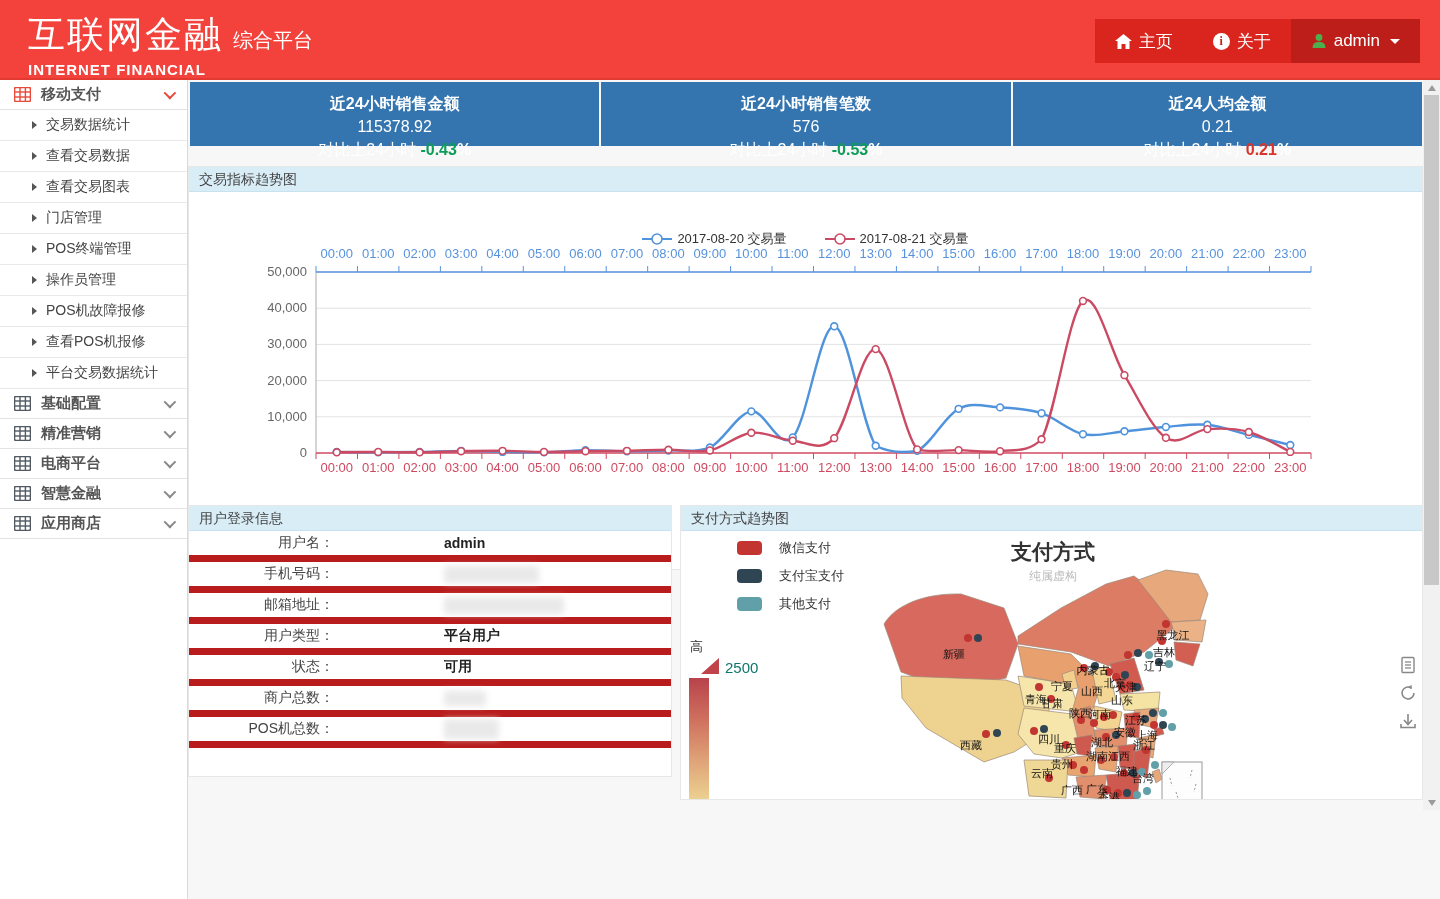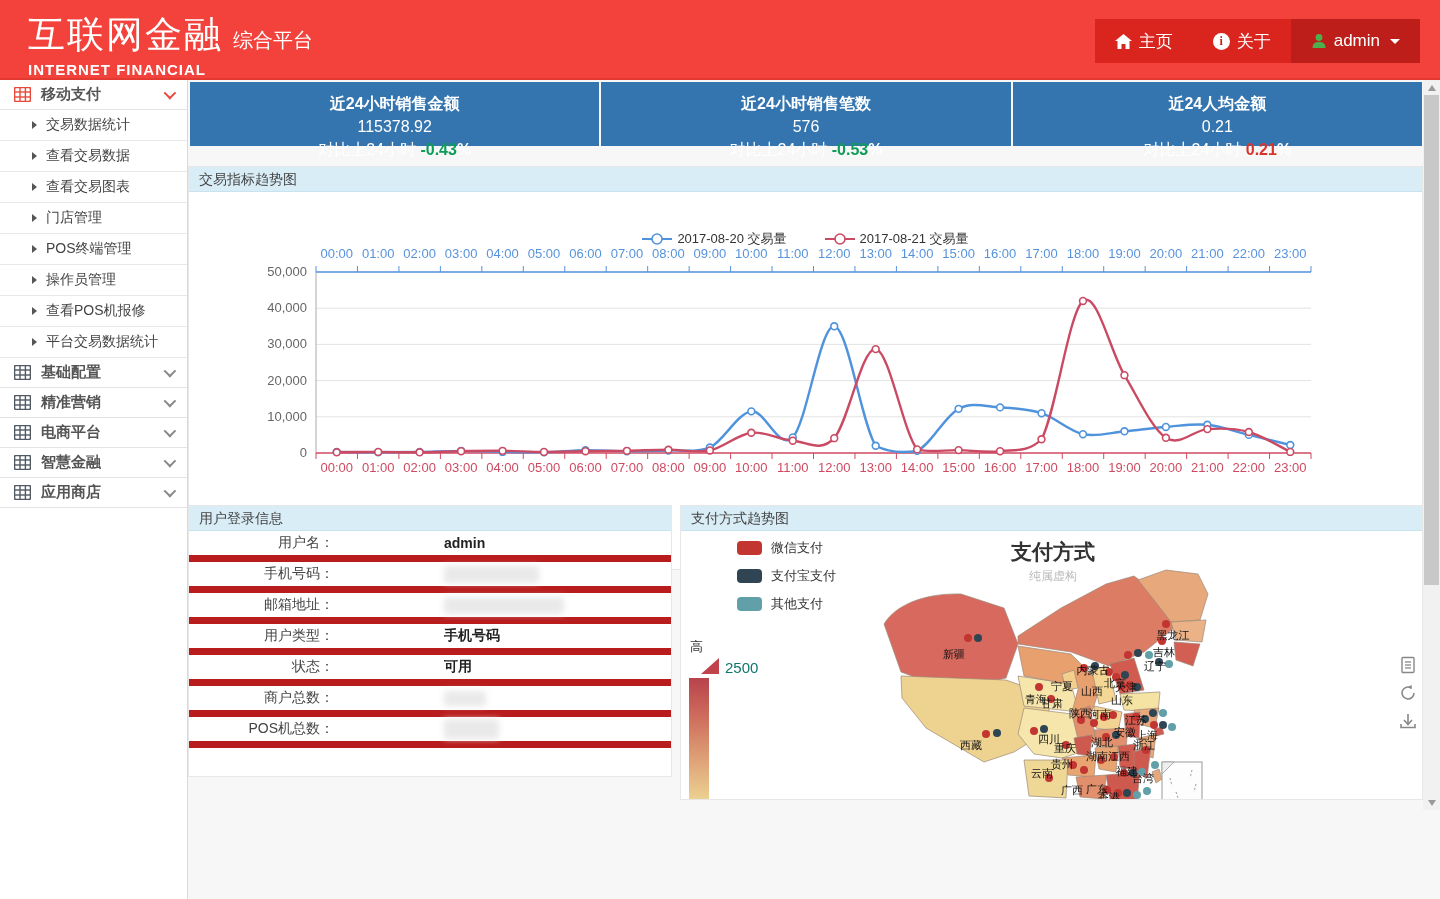--- a/index.html
+++ b/index.html
@@ -61,21 +61,21 @@
   .u-row { height:31px; display:flex; align-items:center; border-bottom:7px solid #b91c1c;
     font-size:14px; color:#444; }
   .u-label { width:145px; text-align:right; }
   .u-val { margin-left:110px; }
   .u-val.bold { font-weight:bold; color:#222; }
   .redact { background:#e9e9e9; border-radius:2px; filter:blur(3px); }
 
   .pay-panel { position:absolute; left:492px; right:0; top:425px; height:295px; background:#fff;
     border:1px solid #e7e7e7; overflow:hidden; }
   .pay-legend { position:absolute; left:8px; top:33px; }
-  .pl-item { display:flex; align-items:center; gap:9px; margin-bottom:10px; font-size:13px;
+  .pl-item { display:flex; align-items:center; gap:17px; margin-bottom:10px; font-size:13px;
     color:#333; cursor:pointer;padding-left:48px; }
   .pl-swatch { width:25px; height:14px; border-radius:4px; }
   .map-title { position:absolute; left:240px; top:32px; width:264px; text-align:center;
     font-size:21px; font-weight:bold; color:#333; }
   .map-subtitle { position:absolute; left:240px; top:62px; width:264px; text-align:center;
     font-size:12px; color:#bbb; }
   .vm-high { position:absolute; left:9px; top:132px; font-size:13px; color:#333; }
   .vm-tri { position:absolute; left:20px; top:152px; width:0; height:0;
     border-left:18px solid transparent; border-bottom:16px solid #c0424a; }
   .vm-max { position:absolute; left:44px; top:153px; font-size:15px; color:#0f766e; }
@@ -159,20 +159,24 @@
         <div class="tri-right"></div>
         <div>门店管理</div>
       </div>
       <div class="side-sub">
         <div class="tri-right"></div>
         <div>POS终端管理</div>
       </div>
       <div class="side-sub">
         <div class="tri-right"></div>
         <div>操作员管理</div>
+      </div>
+      <div class="side-sub">
+        <div class="tri-right"></div>
+        <div>POS机故障报修</div>
       </div>
       <div class="side-sub">
         <div class="tri-right"></div>
         <div>查看POS机报修</div>
       </div>
       <div class="side-sub">
         <div class="tri-right"></div>
         <div>平台交易数据统计</div>
       </div>
     </div>
@@ -449,21 +453,21 @@
         <div class="u-row">
           <div class="u-label">手机号码：</div>
           <div class="u-val redact" style="width: 95px; height: 17px;"></div>
         </div>
         <div class="u-row">
           <div class="u-label">邮箱地址：</div>
           <div class="u-val redact" style="width: 120px; height: 17px;"></div>
         </div>
         <div class="u-row">
           <div class="u-label">用户类型：</div>
-          <div class="u-val bold">手机号码</div>
+          <div class="u-val bold">平台用户</div>
         </div>
         <div class="u-row">
           <div class="u-label">状态：</div>
           <div class="u-val bold">可用</div>
         </div>
         <div class="u-row">
           <div class="u-label">商户总数：</div>
           <div class="u-val redact" style="width: 42px; height: 15px;"></div>
         </div>
         <div class="u-row">

